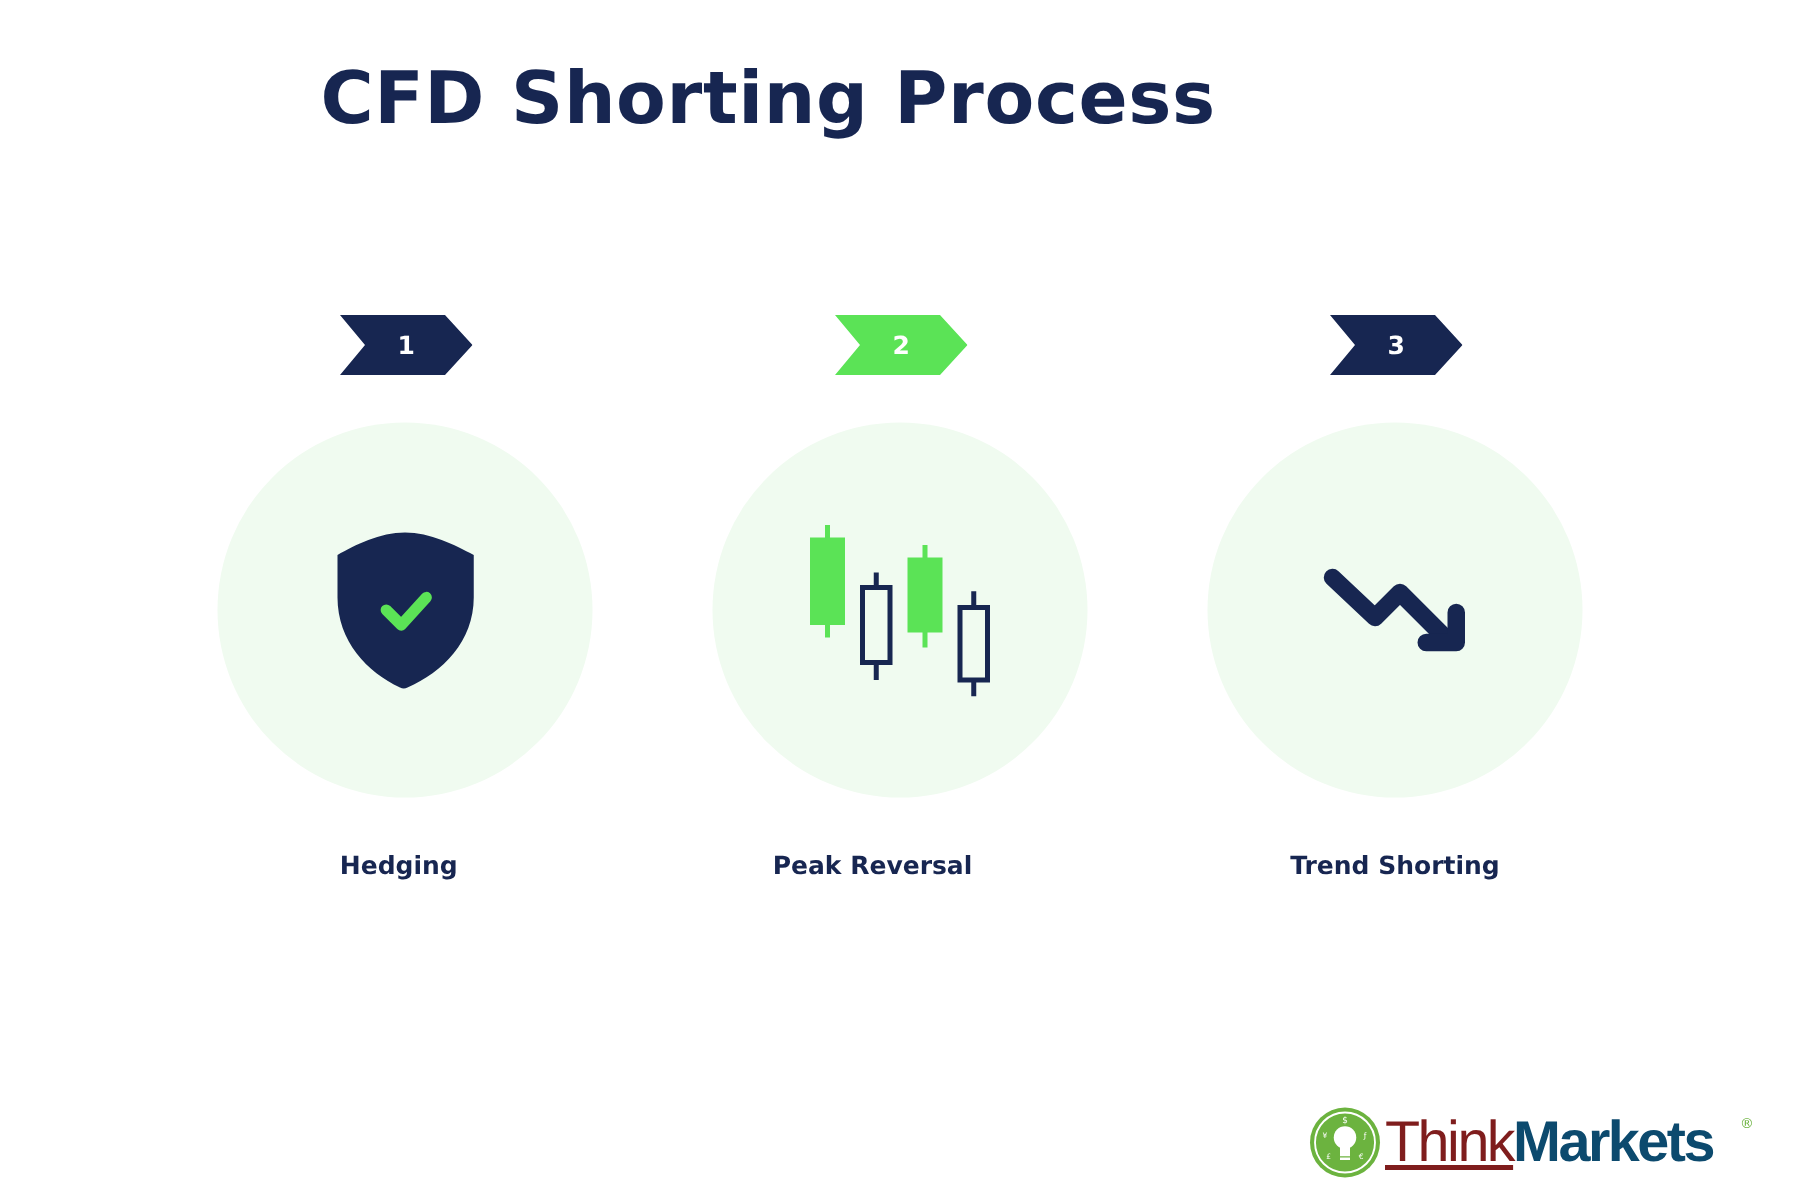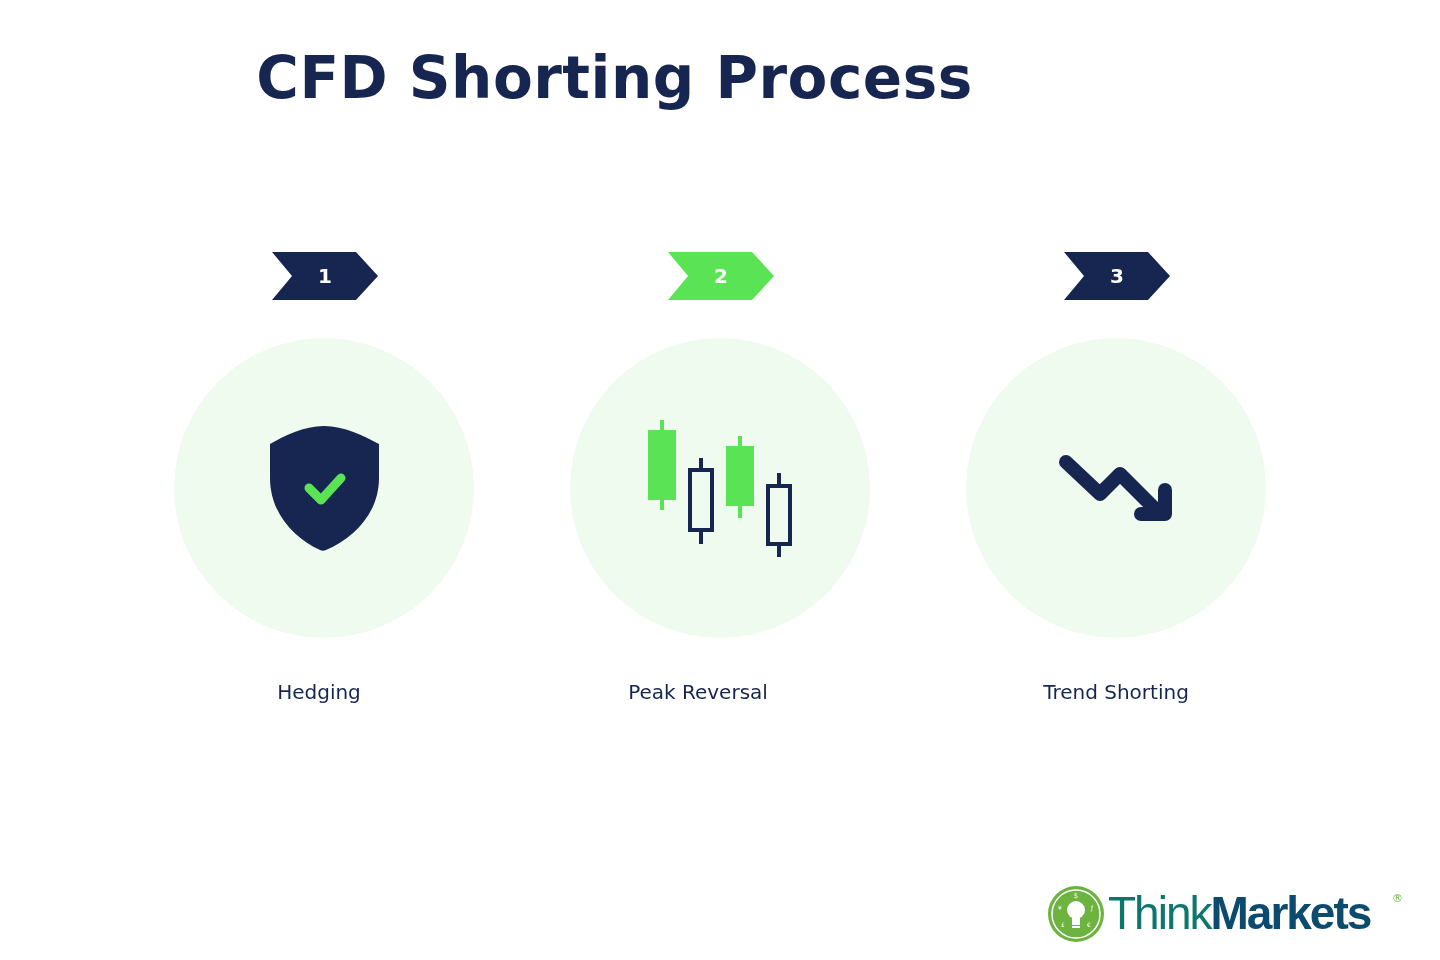--- a/index.html
+++ b/index.html
@@ -6,24 +6,24 @@
   body { width:1440px; height:960px; background:#ffffff; position:relative; overflow:hidden;
          font-family:"DejaVu Sans", "Liberation Sans", sans-serif; color:#172651; }
   .title { position:absolute; left:0; width:1229px; top:44px; text-align:center;
            font-size:58px; font-weight:bold; color:#172651; letter-spacing:0.5px; }
   .badge { position:absolute; top:252px; width:106px; height:48px; }
   .badge svg { position:absolute; left:0; top:0; }
   .badge span { position:absolute; left:0; width:106px; top:12px; text-align:center;
                 font-size:20px; font-weight:bold; color:#ffffff; }
   .circle { position:absolute; top:338px; width:300px; height:300px; border-radius:50%; background:#f0fbf0; }
   .circle svg { position:absolute; left:0; top:0; }
-  .label { position:absolute; top:680px; width:300px; text-align:center; font-size:20px; font-weight:normal; color:#172651; }
+  .label { position:absolute; top:680px; width:300px; text-align:center; font-size:20px; font-weight:bold; color:#172651; }
   .logo { position:absolute; left:1046px; top:882px; width:360px; height:64px; }
   .logo-text { position:absolute; left:62px; top:4px; font-family:"Liberation Sans", sans-serif; font-size:46px; letter-spacing:-2px; line-height:54px; }
-  .logo-think { color:#0f766e; }
+  .logo-think { color:#7f1d1d;text-decoration:underline; }
   .logo-markets { color:#0c4a6e; font-weight:bold; }
   .logo-reg { position:absolute; left:346px; top:10px; font-size:11px; color:#6cb33f; }
 </style>
 </head>
 <body>
 
 <div class="title">CFD Shorting Process</div>
 
 <div>
   <div class="badge" style="left:272px;">

